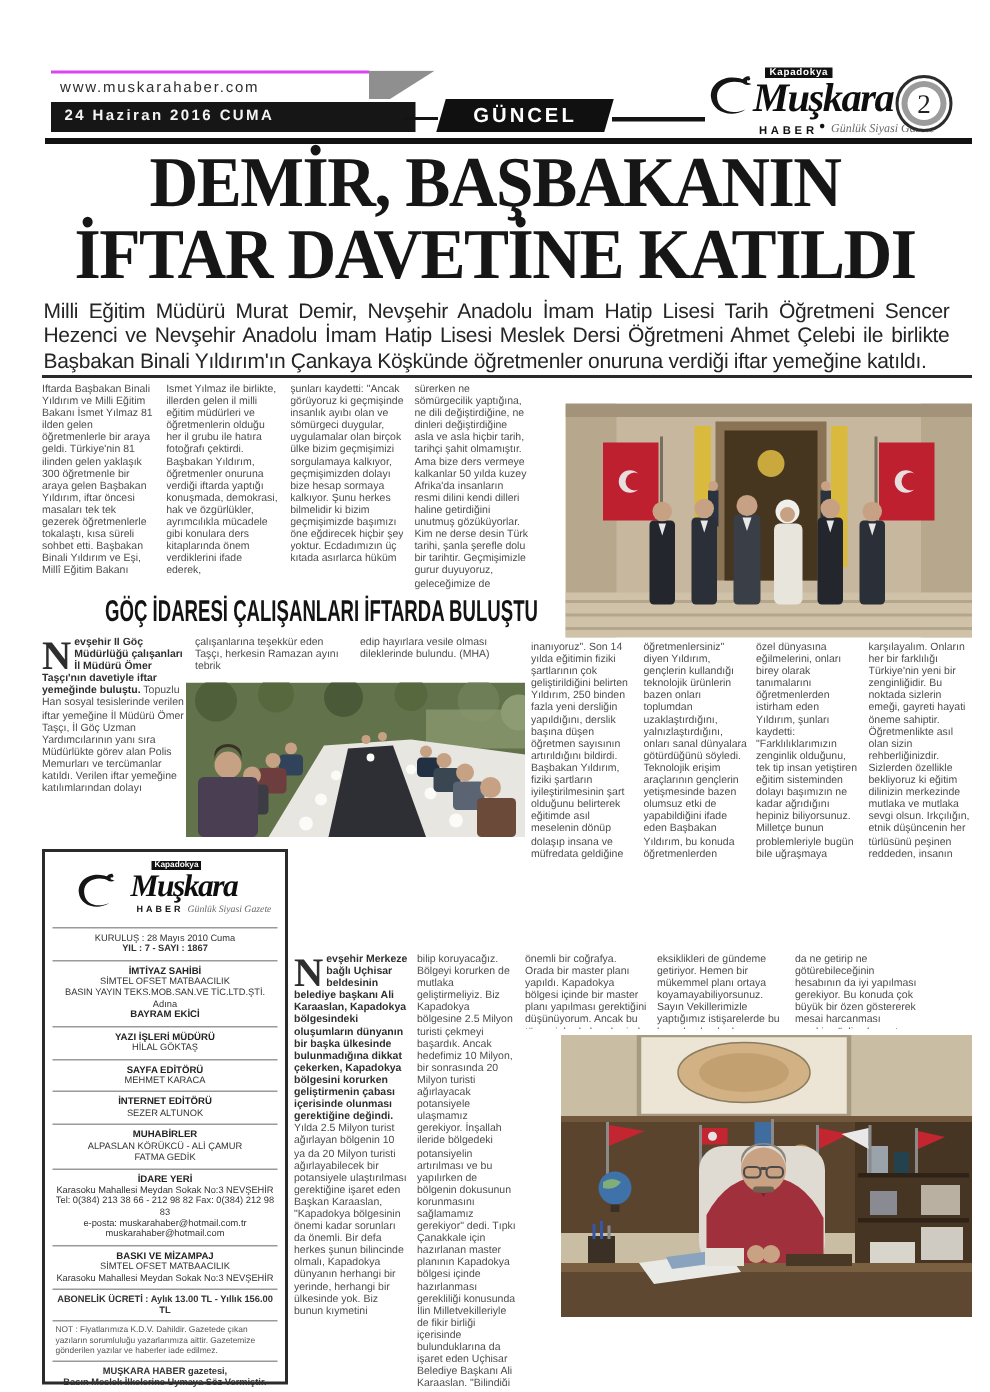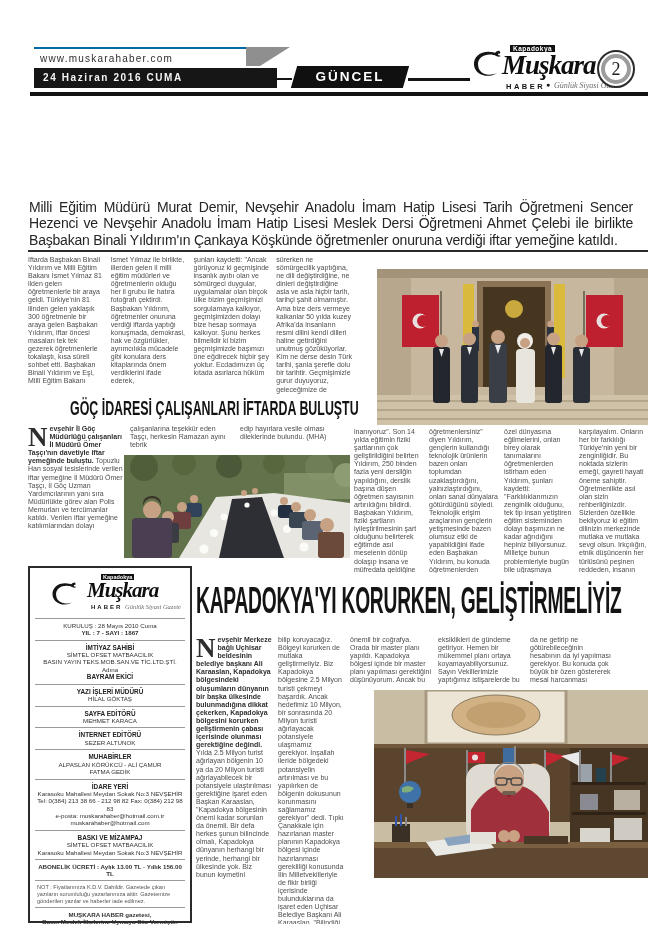--- a/index.html
+++ b/index.html
@@ -1,21 +1,21 @@
 <!DOCTYPE html>
 <html><head>
 <meta charset="utf-8">
 <style>
   html,body{margin:0;padding:0;background:#e9e9e9;}
   .page{position:relative;width:660px;height:928px;background:#ffffff;overflow:hidden;
         font-family:"Liberation Sans",sans-serif;color:#222;}
   .abs{position:absolute;}
 
   
-  .url-strip{left:34px;top:47px;width:206px;height:19px;background:#fff;border-top:2px solid #0369a1;
+  .url-strip{left:34px;top:47px;width:206px;height:19px;background:#fff;border-top:2px solid #d946ef;
              font-size:10px;letter-spacing:1.2px;color:#2e2e2e;line-height:19px;padding-left:6px;z-index:3;}
   .url-wedge{left:178px;top:47px;width:112px;height:19px;background:#8f8f8f;
              clip-path:polygon(0 0,100% 0,calc(100% - 30px) 100%,0 100%);z-index:2;}
   .date-bar{left:34px;top:68px;width:234px;height:20px;background:#161616;color:#f4f4f4;
             font-size:10px;letter-spacing:1.6px;line-height:20px;padding-left:9px;font-weight:bold;}
   .hline-a{left:268px;top:78px;width:24px;height:2px;background:#141414;}
   .guncel{left:294px;top:66px;width:112px;height:22px;background:#101010;transform:skewX(-16deg);}
   .guncel span{display:block;transform:skewX(16deg);color:#fff;font-weight:bold;font-size:13.5px;
                letter-spacing:2px;text-align:center;line-height:22px;}
   .hline-b{left:408px;top:78px;width:62px;height:3px;background:#141414;}
@@ -113,20 +113,24 @@
     </svg>
     <span class="brand-region">Kapadokya</span>
     <span class="brand-name">Muşkara</span>
     <span class="brand-haber">HABER</span>
     <span class="brand-sep">●</span>
     <span class="brand-tag">Günlük Siyasi Gazete</span>
   </div>
   <div class="abs page-badge">2</div>
   <div class="abs rule-thick"></div>
 
+  <div class="abs main-headline">
+    <div>DEMİR, BAŞBAKANIN</div>
+    <div>İFTAR DAVETİNE KATILDI</div>
+  </div>
   <div class="abs lede">Milli Eğitim Müdürü Murat Demir, Nevşehir Anadolu İmam Hatip Lisesi Tarih Öğretmeni Sencer Hezenci ve Nevşehir Anadolu İmam Hatip Lisesi Meslek Dersi Öğretmeni Ahmet Çelebi ile birlikte Başbakan Binali Yıldırım'ın Çankaya Köşkünde öğretmenler onuruna verdiği iftar yemeğine katıldı.</div>
   <div class="abs rule-2"></div>
 
   <div class="abs cols rowA">
     <div class="bodytext">İftarda Başbakan Binali Yıldırım ve Milli Eğitim Bakanı İsmet Yılmaz 81 ilden gelen öğretmenlerle bir araya geldi. Türkiye'nin 81 ilinden gelen yaklaşık 300 öğretmenle bir araya gelen Başbakan Yıldırım, iftar öncesi masaları tek tek gezerek öğretmenlerle tokalaştı, kısa süreli sohbet etti. Başbakan Binali Yıldırım ve Eşi, Millî Eğitim Bakanı</div>
     <div class="bodytext">İsmet Yılmaz ile birlikte, illerden gelen il milli eğitim müdürleri ve öğretmenlerin olduğu her il grubu ile hatıra fotoğrafı çektirdi. Başbakan Yıldırım, öğretmenler onuruna verdiği iftarda yaptığı konuşmada, demokrasi, hak ve özgürlükler, ayrımcılıkla mücadele gibi konulara ders kitaplarında önem verdiklerini ifade ederek,</div>
     <div class="bodytext">şunları kaydetti: "Ancak görüyoruz ki geçmişinde insanlık ayıbı olan ve sömürgeci duygular, uygulamalar olan birçok ülke bizim geçmişimizi sorgulamaya kalkıyor, geçmişimizden dolayı bize hesap sormaya kalkıyor. Şunu herkes bilmelidir ki bizim geçmişimizde başımızı öne eğdirecek hiçbir şey yoktur. Ecdadımızın üç kıtada asırlarca hüküm</div>
     <div class="bodytext">sürerken ne sömürgecilik yaptığına, ne dili değiştirdiğine, ne dinleri değiştirdiğine asla ve asla hiçbir tarih, tarihçi şahit olmamıştır. Ama bize ders vermeye kalkanlar 50 yılda kuzey Afrika'da insanların resmi dilini kendi dilleri haline getirdiğini unutmuş gözüküyorlar. Kim ne derse desin Türk tarihi, şanla şerefle dolu bir tarihtir. Geçmişimizle gurur duyuyoruz, geleceğimize de</div>
   </div>
 
@@ -295,23 +299,20 @@
     </div>
     <div class="mast-row">
       <div class="m-note">NOT : Fiyatlarımıza K.D.V. Dahildir. Gazetede çıkan yazıların sorumluluğu yazarlarımıza aittir. Gazetemize gönderilen yazılar ve haberler iade edilmez.</div>
     </div>
     <div class="mast-row">
       <div class="m-body pre m-b">MUŞKARA HABER gazetesi,
 Basın Meslek İlkelerine Uymaya Söz Vermiştir.</div>
     </div>
   </div>
 
-  <div class="abs kap-title">
-    <span>KAPADOKYA'YI KORURKEN, GELİŞTİRMELİYİZ</span>
-  </div>
   <div class="abs bodytext kap-col1">
     <span class="dropcap">N</span><span class="leadbold">evşehir Merkeze bağlı Uçhisar beldesinin belediye başkanı Ali Karaaslan, Kapadokya bölgesindeki oluşumların dünyanın bir başka ülkesinde bulunmadığına dikkat çekerken, Kapadokya bölgesini korurken geliştirmenin çabası içerisinde olunması gerektiğine değindi.</span><span> Yılda 2.5 Milyon turist ağırlayan bölgenin 10 ya da 20 Milyon turisti ağırlayabilecek bir potansiyele ulaştırılması gerektiğine işaret eden Başkan Karaaslan, "Kapadokya bölgesinin önemi kadar sorunları da önemli. Bir defa herkes şunun bilincinde olmalı, Kapadokya dünyanın herhangi bir yerinde, herhangi bir ülkesinde yok. Biz bunun kıymetini</span>
   </div>
   <div class="abs bodytext kap-col2">bilip koruyacağız. Bölgeyi korurken de mutlaka geliştirmeliyiz. Biz Kapadokya bölgesine 2.5 Milyon turisti çekmeyi başardık. Ancak hedefimiz 10 Milyon, bir sonrasında 20 Milyon turisti ağırlayacak potansiyele ulaşmamız gerekiyor. İnşallah ileride bölgedeki potansiyelin artırılması ve bu yapılırken de bölgenin dokusunun korunmasını sağlamamız gerekiyor" dedi. Tıpkı Çanakkale için hazırlanan master planının Kapadokya bölgesi içinde hazırlanması gerekliliği konusunda İlin Milletvekilleriyle de fikir birliği içerisinde bulunduklarına da işaret eden Uçhisar Belediye Başkanı Ali Karaaslan, "Bilindiği üzere Çanakkale de ülkemiz açısından son derece</div>
   <div class="abs bodytext kap-col3">önemli bir coğrafya. Orada bir master planı yapıldı. Kapadokya bölgesi içinde bir master planı yapılması gerektiğini düşünüyorum. Ancak bu tür projelerde beraberinde bazı</div>
   <div class="abs bodytext kap-col4">eksiklikleri de gündeme getiriyor. Hemen bir mükemmel planı ortaya koyamayabiliyorsunuz. Sayın Vekillerimizle yaptığımız istişarelerde bu konuda ele alındı ve değerlendirildi. Bunun</div>
   <div class="abs bodytext kap-col5">da ne getirip ne götürebileceğinin hesabının da iyi yapılması gerekiyor. Bu konuda çok büyük bir özen göstererek mesai harcanması gerekiyor" diye konuştu. (MHA)</div>
 
   <svg class="abs photo" style="left:374px;top:690px;" width="274" height="188" viewBox="0 0 274 188">
     <rect width="274" height="188" fill="#c9bda4"></rect>

